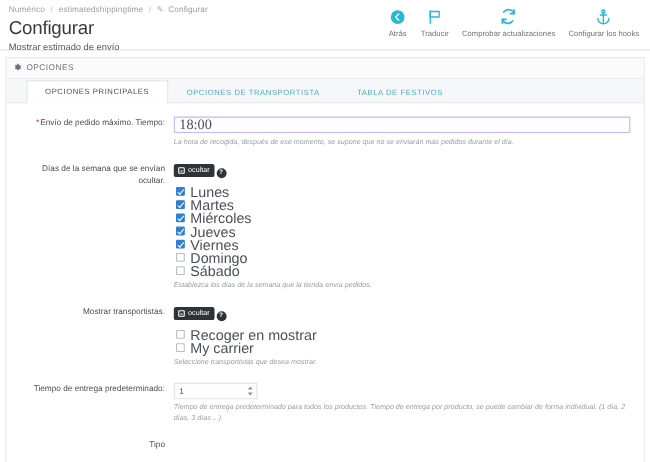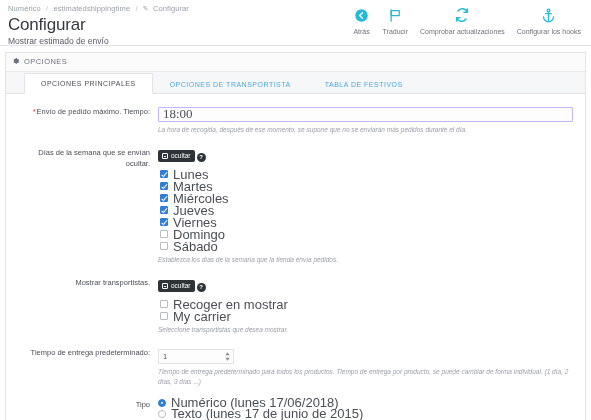--- a/index.html
+++ b/index.html
@@ -449,28 +449,17 @@
                   <path d="M3 10L0.4 6.6h5.2z"></path>
               </svg>
             </span>
           </span>
           <div class="help">Tiempo de entrega predeterminado para todos los productos. Tiempo de entrega por producto, se puede cambiar de forma individual. (1 día, 2 días, 3 días ...)</div>
         </div>
       </div>
 
       <div class="form-row">
         <div class="lbl-col">Tipo</div>
-        <div class="ctrl-col radio-group">
-          <div class="opt-item">
-            <span class="rb checked"></span>
-            <span>Numérico (lunes 17/06/2018)</span>
-          </div>
-          <div class="opt-item">
-            <span class="rb"></span>
-            <span>Texto (lunes 17 de junio de 2015)</span>
-          </div>
-
-        </div>
       </div>
 
     </div>
   </div>
 </div>
 
 </body></html>

